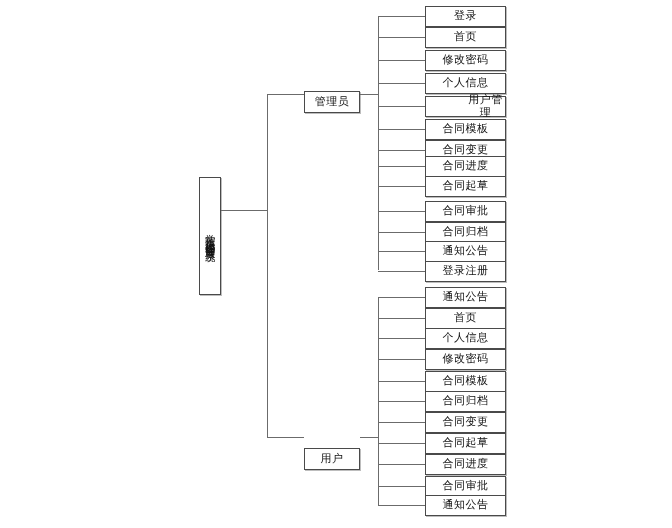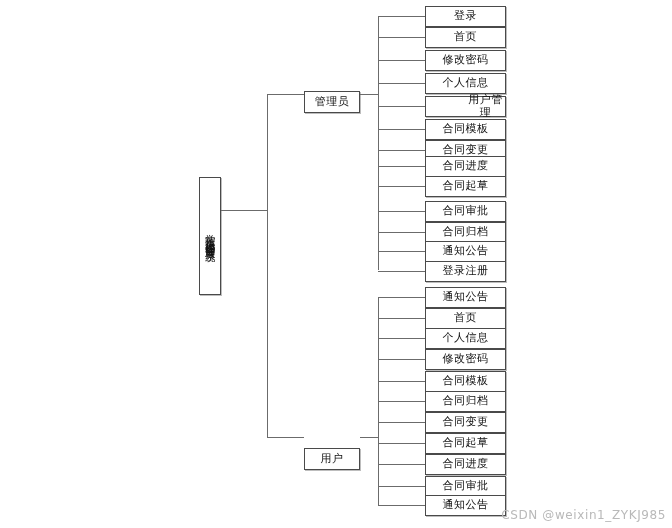--- a/index.html
+++ b/index.html
@@ -168,15 +168,14 @@
 
   <div class="node leaf" style="top:454px;">合同进度</div>
   <div class="hline" style="left:378px; top:464px; width:47px;"></div>
 
   <div class="node leaf" style="top:476px;">合同审批</div>
   <div class="hline" style="left:378px; top:486px; width:47px;"></div>
 
   <div class="node leaf" style="top:495px;">通知公告</div>
   <div class="hline" style="left:378px; top:505px; width:47px;"></div>
 
-  <div id="watermark">CSDN @weixin1_ZYKJ985</div>
 
 </div>
 
 </body></html>

